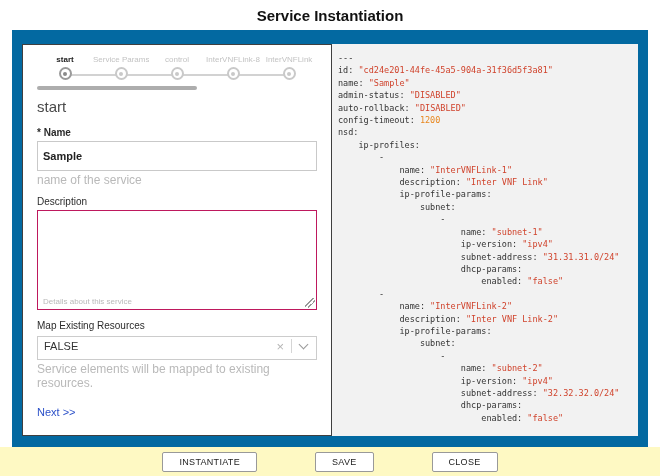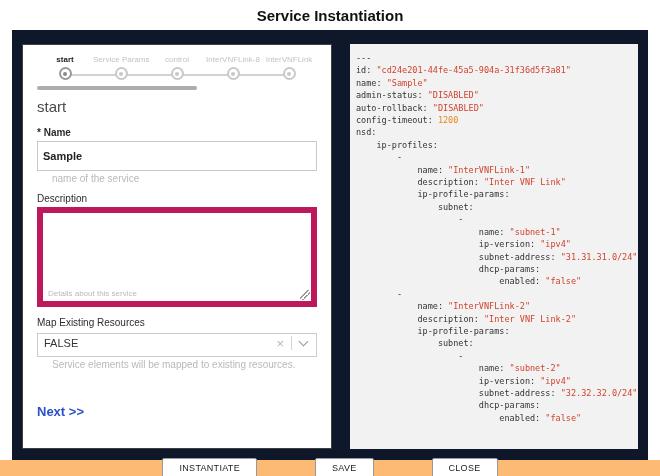--- a/index.html
+++ b/index.html
@@ -3,21 +3,21 @@
 <meta charset="utf-8">
 <style>
   *{box-sizing:border-box;margin:0;padding:0}
   html,body{width:660px;height:476px;overflow:hidden;background:#fff;
     font-family:"Liberation Sans",sans-serif}
   .page{display:flex;flex-direction:column;height:476px}
 
   .header{height:30px;display:flex;align-items:center;justify-content:center;background:#fff}
   .title{font-size:15px;font-weight:bold;color:#111}
 
-  .main{flex:1;margin:0 12px;background:#0f172a;display:flex;gap:18px;
+  .main{flex:1;margin:0 12px;background:#0369a1;display:flex;gap:0;
     padding:14px 10px 11px;min-height:0}
 
   
   .panel-form{width:310px;background:#fff;border:1px solid #3f3f3f;
     padding:10px 14px 8px;display:flex;flex-direction:column;min-height:0}
 
   .step-labels{display:flex}
   .step-label{flex:1;text-align:center;font-size:8px;color:#c3c3c3;
     white-space:nowrap;overflow:hidden;cursor:pointer}
   .step-label.active{color:#1d1d1d;font-weight:bold;overflow:visible}
@@ -30,49 +30,49 @@
   .circle.active{border-color:#9a9a9a}
   .circle.active .dot{background:#8a8a8a}
   .hscroll{width:160px;height:4px;background:#adadad;border-radius:2px;margin:3px 0 4px}
 
   .section-title{font-size:15px;color:#4a4a4a;margin:4px 0 12px}
   .field-label{font-size:10px;color:#2c2c2c;margin-bottom:3px}
   .field-label.req{font-weight:bold}
   .text-input{width:100%;height:21px;border:1px solid #c9c9c9;
     font-family:"Liberation Sans",sans-serif;font-size:11px;font-weight:bold;
     padding:14px 5px;color:#222;outline:none}
-  .hint{font-size:10px;color:#b9b9b9;margin:2px 15px 9px}
-  .textarea-wrap{position:relative;border:6px solid #be185d;height:100px}
+  .hint{font-size:12px;color:#b9b9b9;margin:2px 0 9px}
+  .textarea-wrap{position:relative;border:1px solid #be185d;height:100px}
   .textarea-wrap textarea{width:100%;height:86px;border:none;resize:none;outline:none;
     font-family:"Liberation Sans",sans-serif;font-size:11px;padding:4px;background:transparent}
   .hint-inside{position:absolute;left:5px;bottom:3px;font-size:8px;color:#b9b9b9}
   .grip{position:absolute;right:1px;bottom:1px;width:10px;height:10px;
     background:linear-gradient(135deg,transparent 0 38%,#999 38% 46%,transparent 46% 60%,#999 60% 68%,transparent 68%)}
 
   .select-box{display:flex;align-items:center;border:1px solid #ccc;height:24px;
     background:#fff;padding:0 2px 4px 6px;margin-top:2px;cursor:pointer}
   .select-value{flex:1;font-size:11px;color:#333}
   .clear-x{color:#b5b5b5;font-size:13px;padding:0 7px;cursor:pointer}
   .vr{width:1px;height:14px;background:#d5d5d5}
   .chev{width:7px;height:7px;border-right:1.5px solid #9a9a9a;border-bottom:1.5px solid #9a9a9a;
     transform:rotate(45deg);margin:-3px 7px 0 8px;cursor:pointer}
 
-  .next{font-size:13px;font-weight:bold;color:var(--link,#2b50c8);
-    margin-top:auto;margin-bottom:21px;cursor:pointer;align-self:flex-start}
+  .next{font-size:11px;font-weight:normal;color:var(--link,#2b50c8);
+    margin-top:auto;margin-bottom:9px;cursor:pointer;align-self:flex-start}
 
   
   .panel-code{flex:1;background:#f2f2f2;padding:8px 6px;overflow:hidden;min-width:0}
   .code{font-family:"DejaVu Sans Mono",monospace;font-size:8.5px;line-height:12.4px;
     white-space:pre;color:#2d2d2d}
   .tok-key{color:var(--yaml-key,#333)}
   .tok-str{color:var(--yaml-str,#d0432c)}
   .tok-num{color:var(--yaml-num,#e8871e)}
   .tok-pln{color:#2d2d2d}
 
-  .footer{height:16px;display:flex;align-items:center;justify-content:center;gap:58px;background:#fdba74}
+  .footer{height:29px;display:flex;align-items:center;justify-content:center;gap:58px;background:#fef9c3}
   .btn{background:#fff;border:1px solid #999;border-radius:2px;font-size:9px;
     padding:4px 16px;color:#222;font-family:"Liberation Sans",sans-serif;
     letter-spacing:.3px;cursor:pointer}
 </style>
 </head>
 <body>
 
 <div class="page">
 
   <div class="header">

